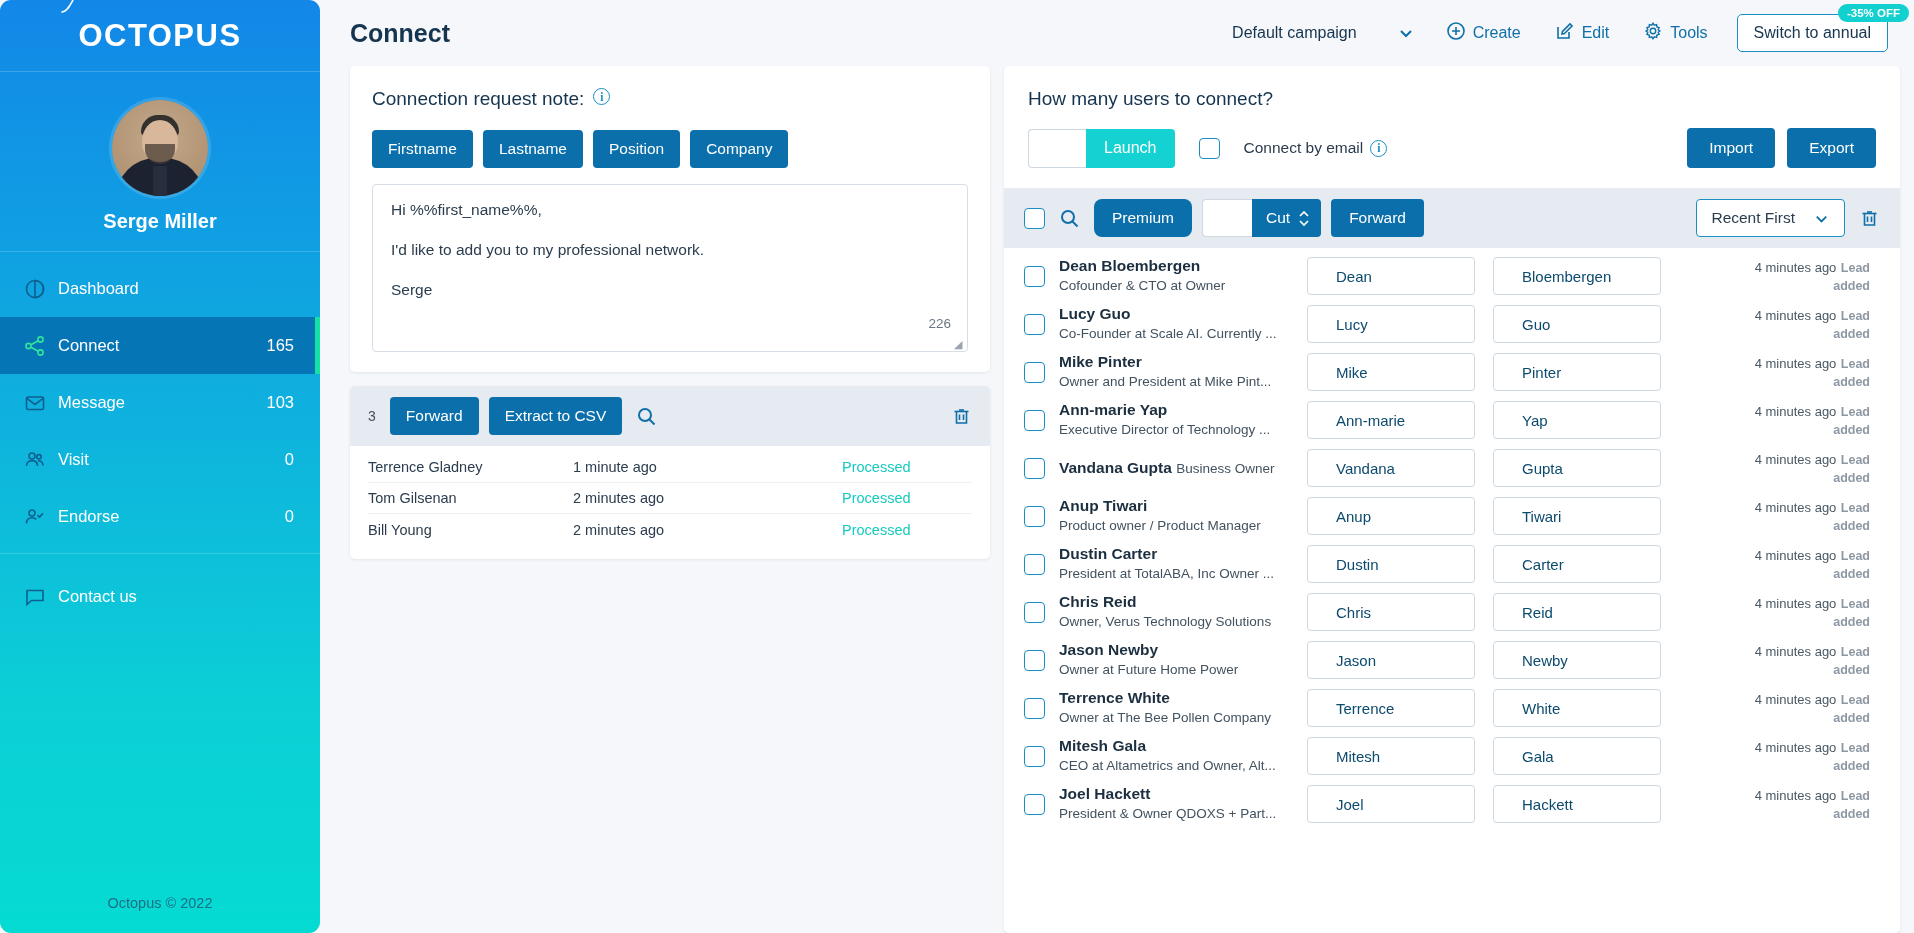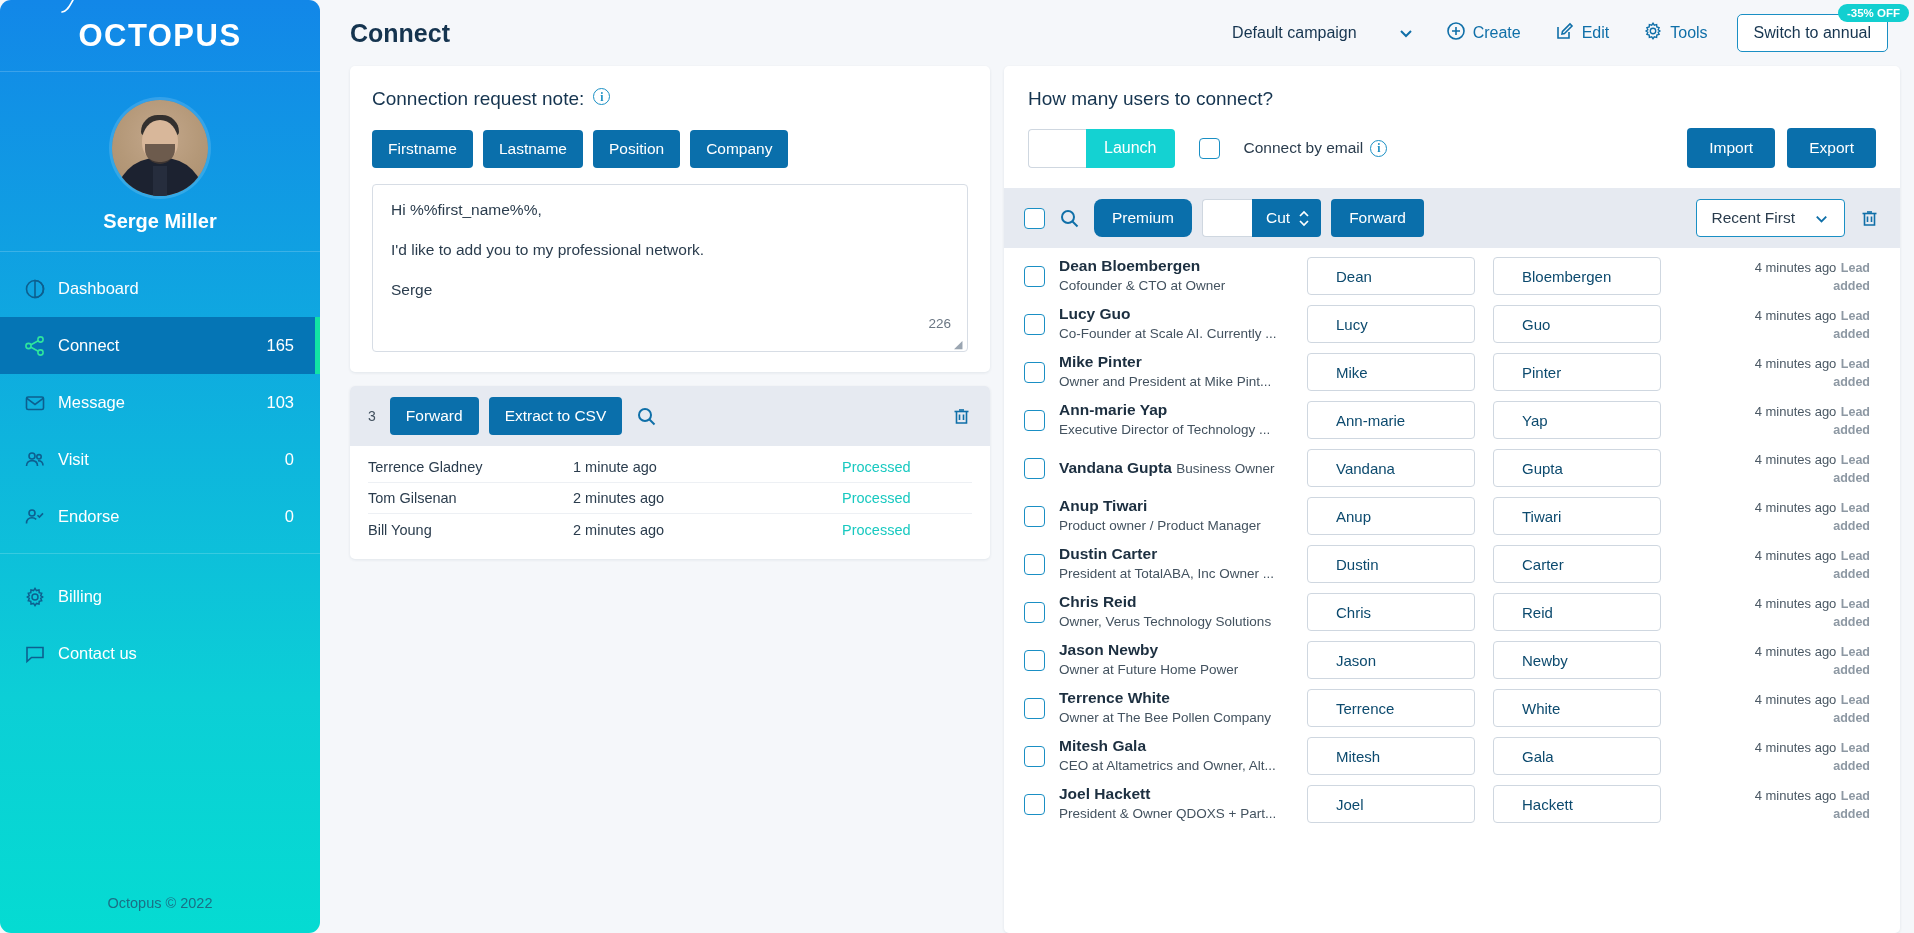--- a/index.html
+++ b/index.html
@@ -299,29 +299,20 @@
               <path d="M2.5 17.5 C2.5 13.6 5 11.8 8 11.8 C9.7 11.8 11.2 12.4 12.2 13.4"></path>
             <path d="M13.5 9.2 L15.4 11.1 L19 7.4"></path>
           </svg>
         </span>
         <span class="lbl">Endorse</span>
         <span class="cnt">0</span>
       </div>
     </nav>
 
     <nav class="nav-group bottom">
-      <div class="nav-item">
-        <span class="ico">
-          <svg width="22" height="22" viewBox="0 0 22 22" fill="none" stroke="currentColor" stroke-width="1.5">
-            <circle cx="11" cy="11" r="3"></circle>
-            <path d="M11 2.4 L12.4 4.6 L15 4 L15.2 6.6 L17.7 7.3 L16.7 9.7 L18.6 11 L16.7 12.3 L17.7 14.7 L15.2 15.4 L15 18 L12.4 17.4 L11 19.6 L9.6 17.4 L7 18 L6.8 15.4 L4.3 14.7 L5.3 12.3 L3.4 11 L5.3 9.7 L4.3 7.3 L6.8 6.6 L7 4 L9.6 4.6 Z"></path>
-          </svg>
-        </span>
-        <span class="lbl">Billing</span>
-      </div>
       <div class="nav-item">
         <span class="ico">
           <svg width="22" height="22" viewBox="0 0 22 22" fill="none" stroke="currentColor" stroke-width="1.6">
             <path d="M3 4.5 H19 V14.5 H7.5 L3 18.5 Z"></path>
           </svg>
         </span>
         <span class="lbl">Contact us</span>
       </div>
     </nav>
 

